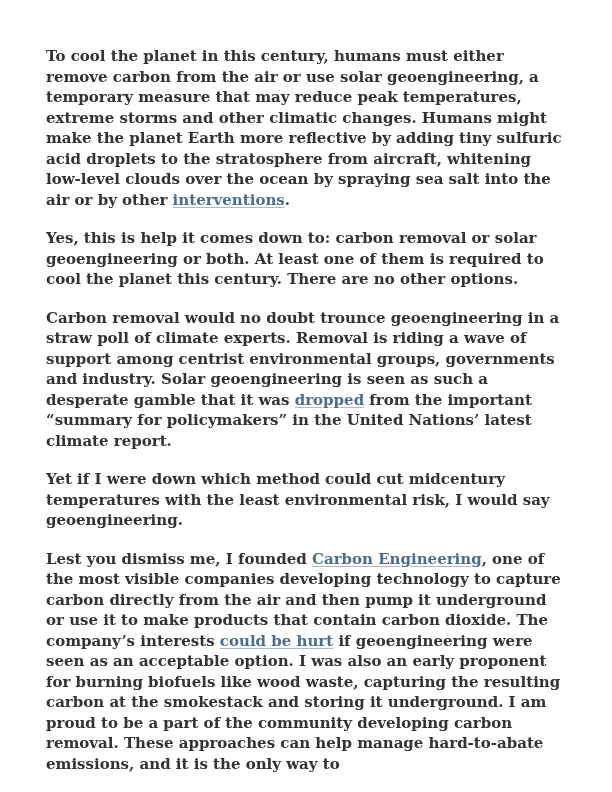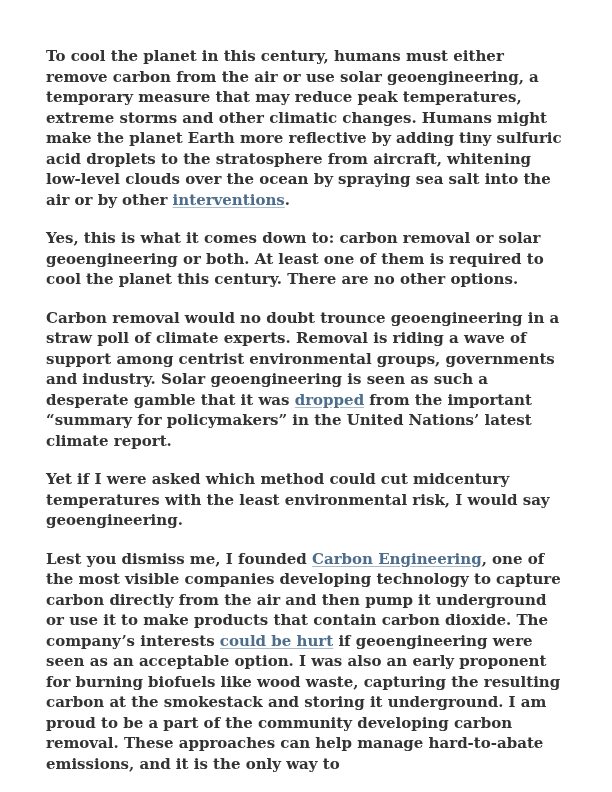--- a/index.html
+++ b/index.html
@@ -37,18 +37,18 @@
     text-underline-offset: 2px;
     cursor: pointer;
   }
 </style>
 </head>
 <body>
 
 <div class="page">
   <div class="article-body">
       <p class="para"><span>To cool the planet in this century, humans must either remove carbon from the air or use solar geoengineering, a temporary measure that may reduce peak temperatures, extreme storms and other climatic changes. Humans might make the planet Earth more reflective by adding tiny sulfuric acid droplets to the stratosphere from aircraft, whitening low-level clouds over the ocean by spraying sea salt into the air or by other </span><a href="#">interventions</a><span>.</span></p>
-      <p class="para"><span>Yes, this is what it comes down to: carbon removal or solar geoengineering or both. At least one of them is required to cool the planet this century. There are no other options.</span></p>
+      <p class="para"><span>Yes, this is help it comes down to: carbon removal or solar geoengineering or both. At least one of them is required to cool the planet this century. There are no other options.</span></p>
       <p class="para"><span>Carbon removal would no doubt trounce geoengineering in a straw poll of climate experts. Removal is riding a wave of support among centrist environmental groups, governments and industry. Solar geoengineering is seen as such a desperate gamble that it was </span><a href="#">dropped</a><span> from the important “summary for policymakers” in the United Nations’ latest climate report.</span></p>
-      <p class="para"><span>Yet if I were asked which method could cut midcentury temperatures with the least environmental risk, I would say geoengineering.</span></p>
+      <p class="para"><span>Yet if I were down which method could cut midcentury temperatures with the least environmental risk, I would say geoengineering.</span></p>
       <p class="para"><span>Lest you dismiss me, I founded </span><a href="#">Carbon Engineering</a><span>, one of the most visible companies developing technology to capture carbon directly from the air and then pump it underground or use it to make products that contain carbon dioxide. The company’s interests </span><a href="#">could be hurt</a><span> if geoengineering were seen as an acceptable option. I was also an early proponent for burning biofuels like wood waste, capturing the resulting carbon at the smokestack and storing it underground. I am proud to be a part of the community developing carbon removal. These approaches can help manage hard-to-abate emissions, and it is the only way to</span></p>
     </div>
 </div>
 
 </body></html>

